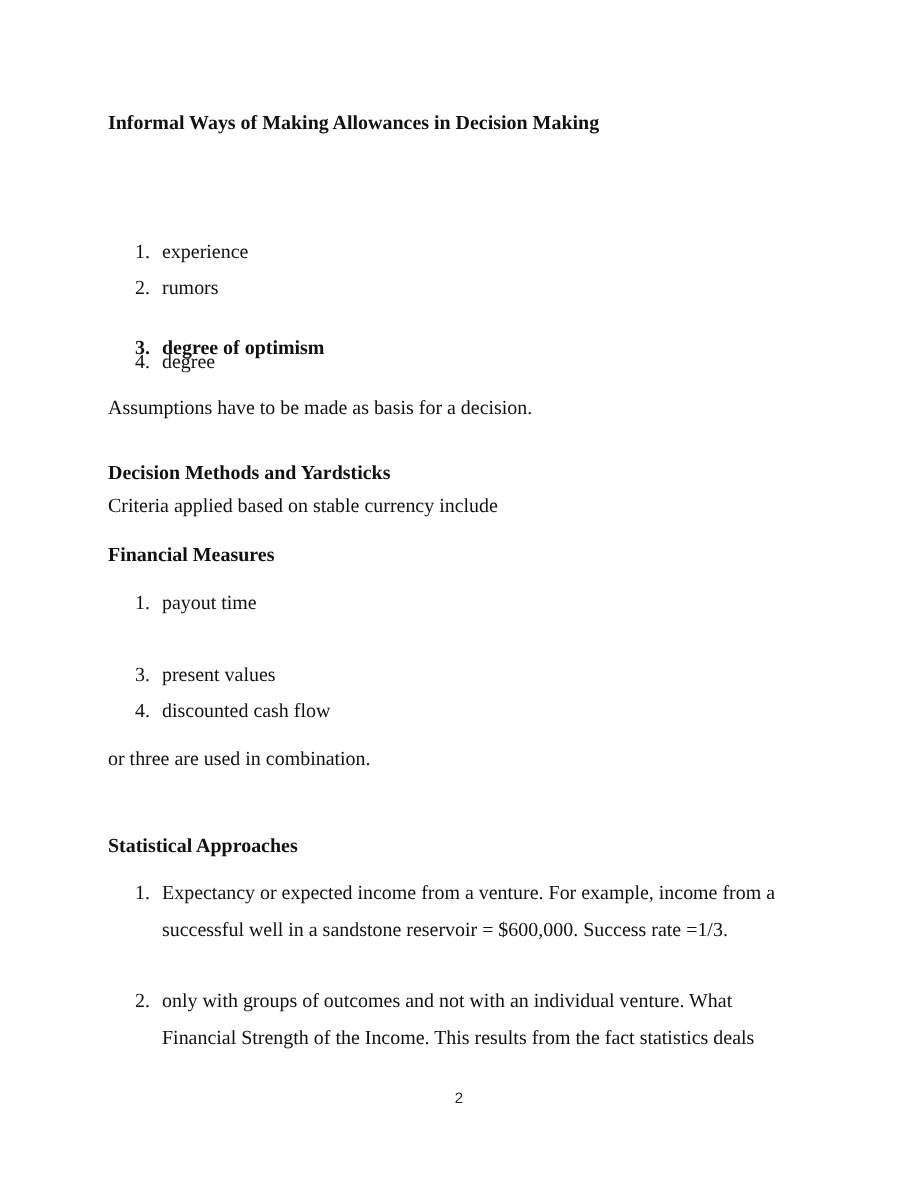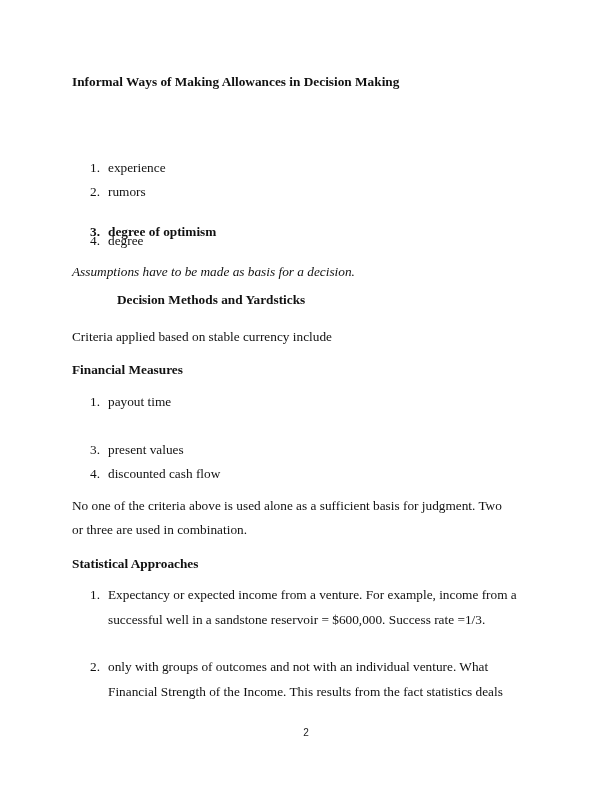--- a/index.html
+++ b/index.html
@@ -36,34 +36,33 @@
 <div class="page">
 
   <div class="heading" style="top:74px;">Informal Ways of Making Allowances in Decision Making</div>
 
 
   <div class="li" style="top:156px;"><span class="num">1.</span><span class="txt">experience</span></div>
   <div class="li" style="top:180px;"><span class="num">2.</span><span class="txt">rumors</span></div>
   <div class="li" style="top:220px;font-weight:bold;"><span class="num">3.</span><span class="txt">degree of optimism</span></div>
   <div class="li" style="top:229px;"><span class="num">4.</span><span class="txt">degree</span></div>
 
-  <div class="para" style="top:260px;font-style:italic;">Assumptions have to be made as basis for a decision.</div>
+  <div class="para" style="top:260px;">Assumptions have to be made as basis for a decision.</div>
 
-  <div class="heading" style="top:292px;margin-left:45px;">Decision Methods and Yardsticks</div>
+  <div class="heading" style="top:307px;">Decision Methods and Yardsticks</div>
 
   <div class="para" style="top:325px;">Criteria applied based on stable currency include</div>
 
   <div class="heading" style="top:362px;">Financial Measures</div>
 
   <div class="li" style="top:390px;"><span class="num">1.</span><span class="txt">payout time</span></div>
   <div class="li" style="top:438px;"><span class="num">3.</span><span class="txt">present values</span></div>
   <div class="li" style="top:462px;"><span class="num">4.</span><span class="txt">discounted cash flow</span></div>
 
   <div class="para" style="top:494px;">
-    <div>No one of the criteria above is used alone as a sufficient basis for judgment. Two</div>
     <div>or three are used in combination.</div>
   </div>
 
   <div class="heading" style="top:556px;">Statistical Approaches</div>
 
   <div class="li-multi" style="top:583px;">
     <span class="num">1.</span>
     <span class="line">Expectancy or expected income from a venture. For example, income from a</span>
     <span class="line">successful well in a sandstone reservoir = $600,000. Success rate =1/3.</span>
   </div>

